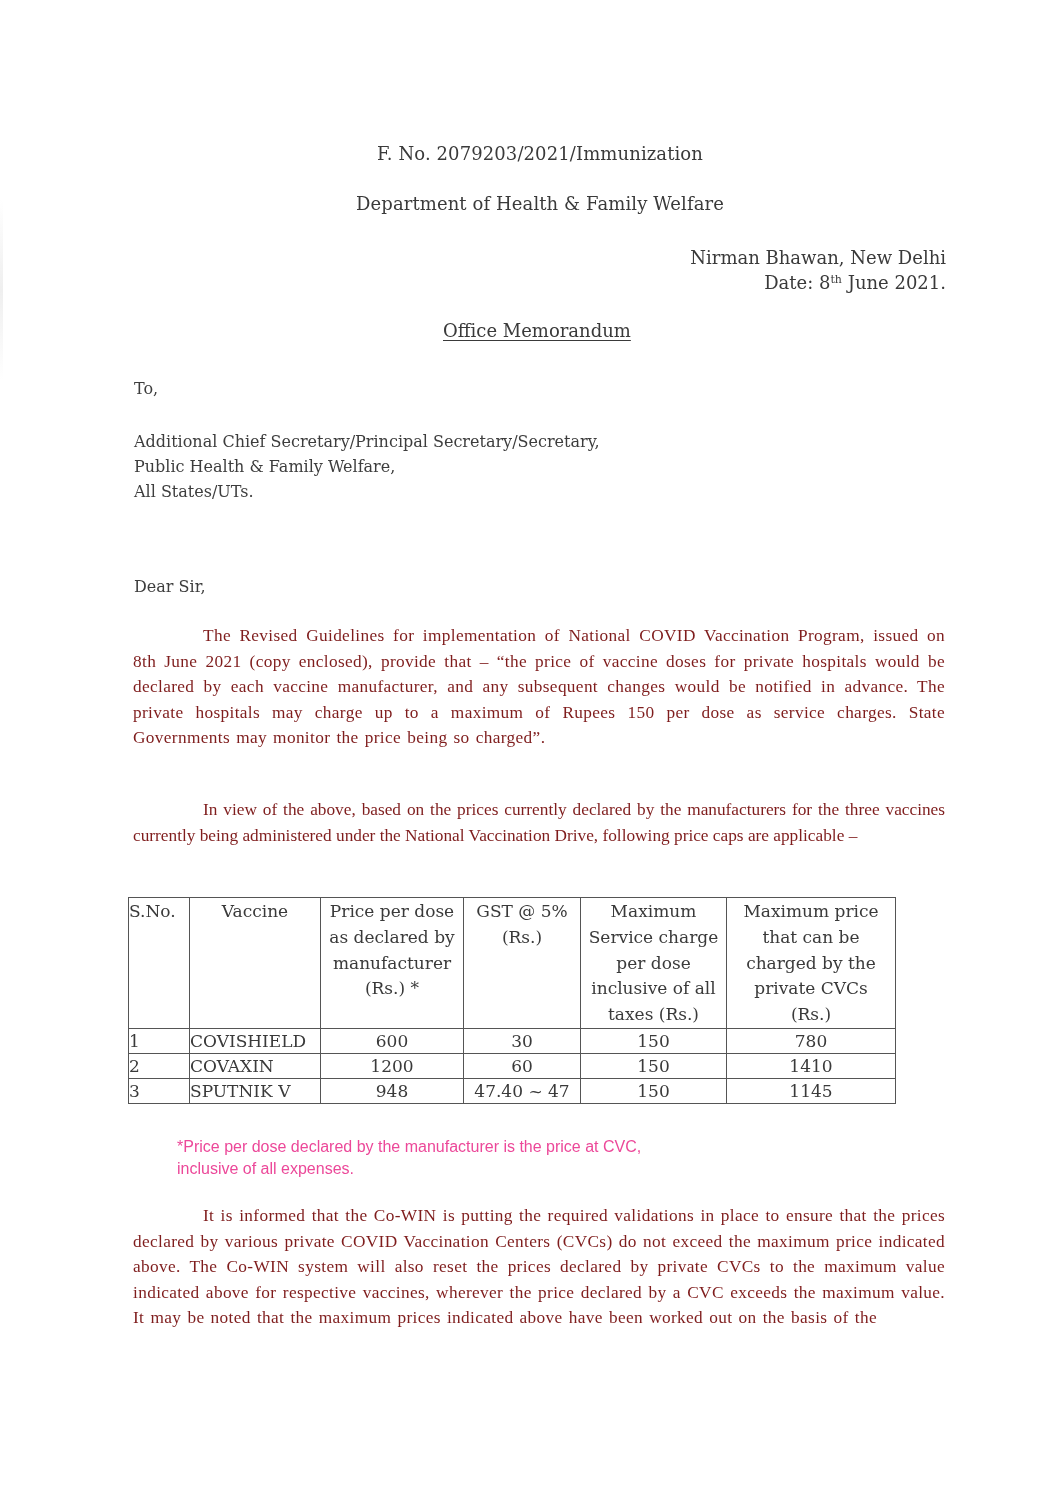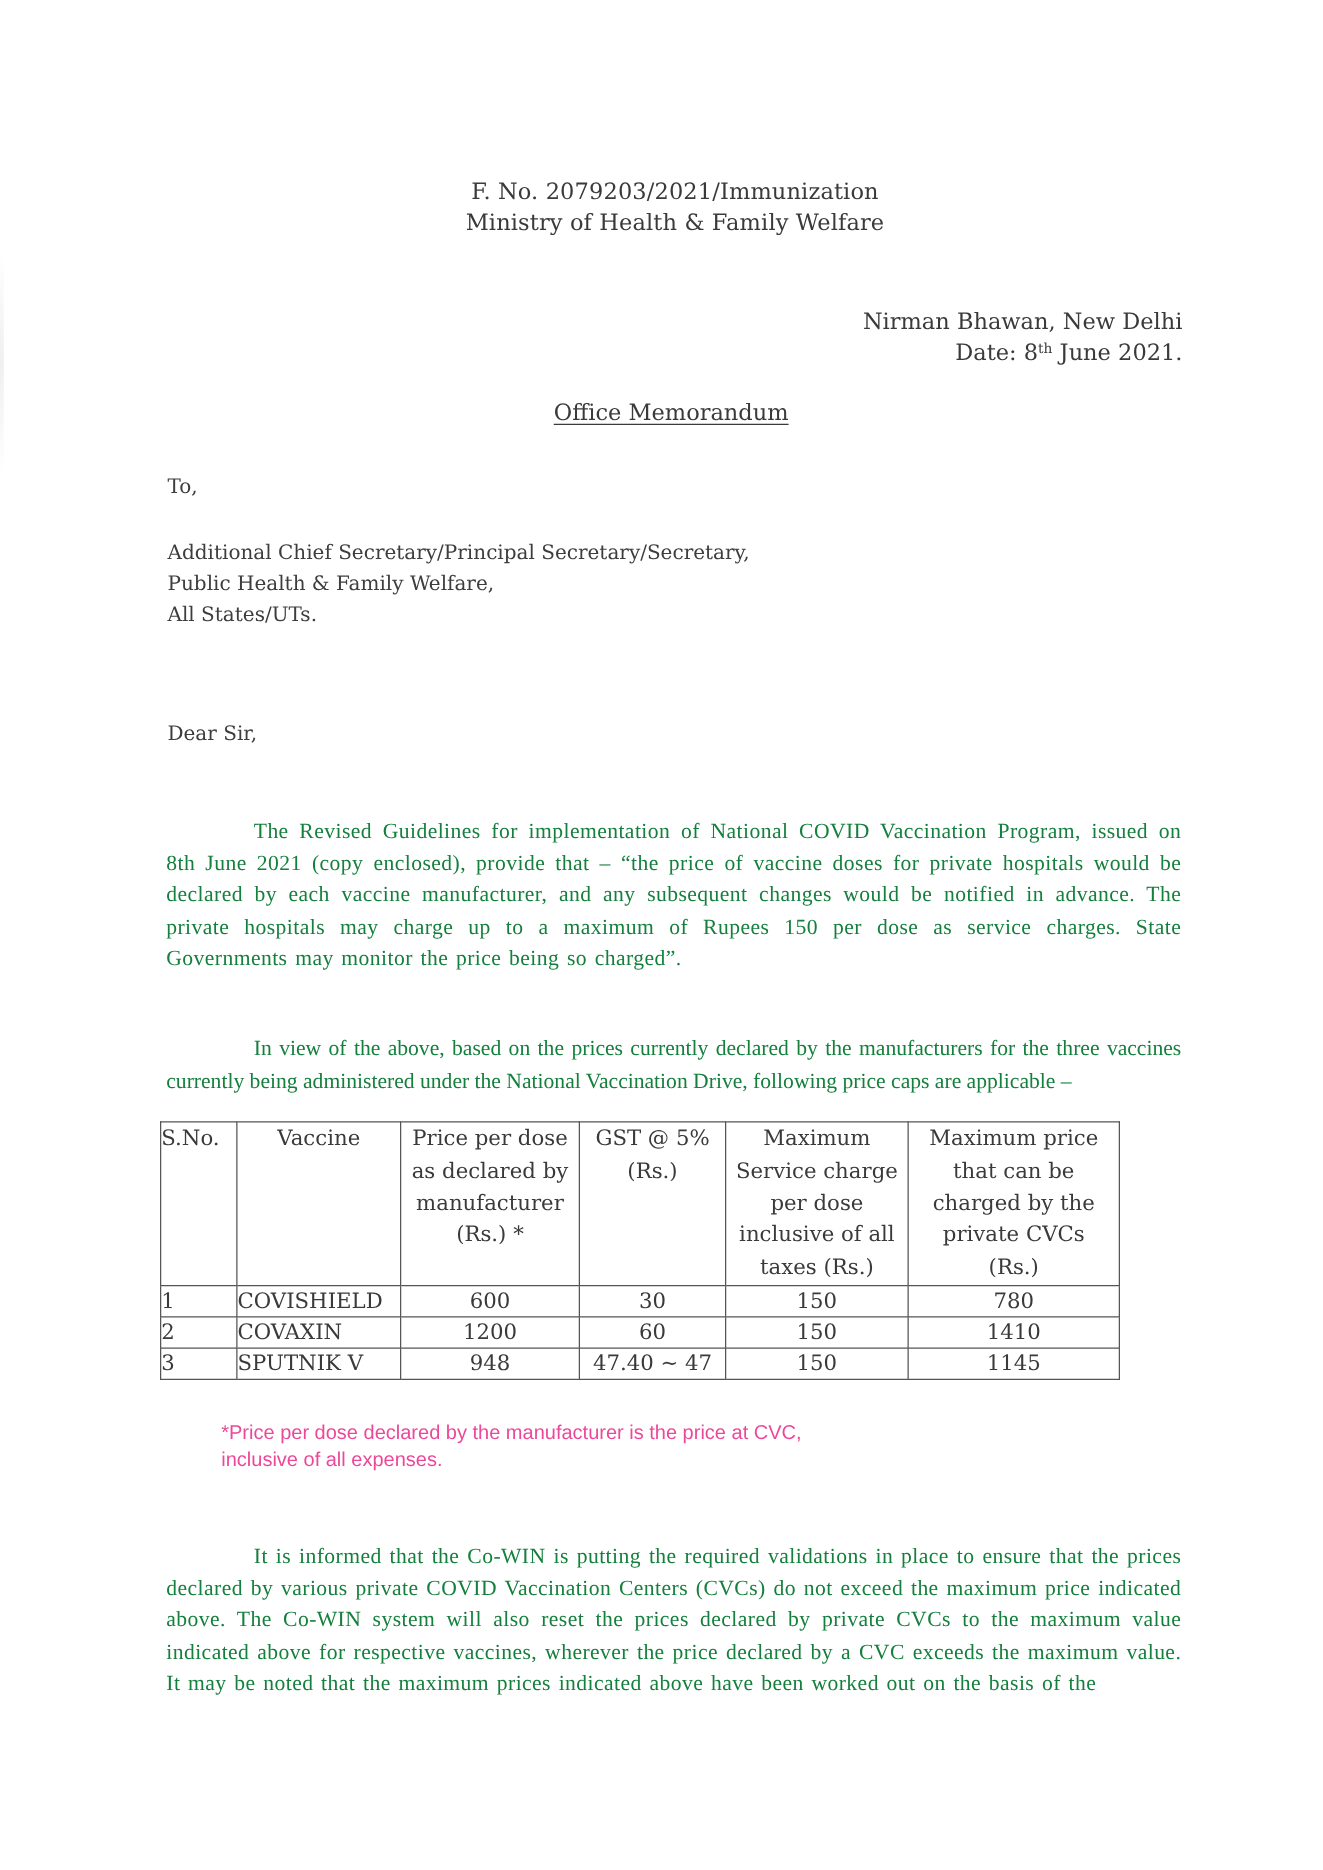--- a/index.html
+++ b/index.html
@@ -17,23 +17,22 @@
     background: linear-gradient(#fff, #efefef, #fff);
   }
   .abs { position: absolute; white-space: nowrap; }
   .hdr { font-size: 18px; line-height: 25px; text-align: center; width: 500px; left: 290px; letter-spacing: 0.1px; }
   .right { font-size: 18px; line-height: 25px; text-align: center; right: 112px; }
   .right sup { font-size: 11px; vertical-align: 6px; line-height: 0; }
   .om-title { font-size: 18px; left: 443px; top: 320px; text-decoration: underline; text-underline-offset: 3px; }
   .txt { font-size: 16px; line-height: 25px; color: #3d3d3d; }
   .para {
     position: absolute; left: 133px; width: 812px;
-    font-size: 17.3px; line-height: 25.6px; text-align: justify; color: #15803d;
+    font-size: 17.3px; line-height: 25.6px; text-align: justify; color: #7f1d1d;
     font-family: "Liberation Serif", "DejaVu Serif", serif;
-    margin-top: 29px;
   }
   .para .indent { display: inline-block; width: 70px; }
   .para.wide { letter-spacing: 0.35px; word-spacing: 1.5px; }
   table.prices {
     position: absolute; left: 128px; top: 897px;
     border-collapse: collapse;
     font-size: 17px; line-height: 25.8px; color: #3a3a3a;
   }
   table.prices td, table.prices th {
     border: 1.3px solid #555;
@@ -52,21 +51,21 @@
     font-size: 16px; line-height: 22px; color: #ec4899;
   }
 </style>
 </head>
 <body>
 
 <div class="page">
   <div class="scan-edge"></div>
 
   <div class="abs hdr" style="top:141px">F. No. 2079203/2021/Immunization</div>
-  <div class="abs hdr" style="top:166px">Ministry of Health &amp; Family Welfare</div>
+  <div class="abs hdr" style="top:191px">Department of Health &amp; Family Welfare</div>
 
   <div class="abs right" style="top:245px">Nirman Bhawan, New Delhi</div>
   <div class="abs right" style="top:270px"><span>Date: 8</span><sup>th</sup><span> June 2021.</span></div>
 
   <div class="abs om-title">Office Memorandum</div>
 
   <div class="abs txt" style="left:134px; top:376px">To,</div>
 
   <div class="abs txt" style="left:134px; top:429px">Additional Chief Secretary/Principal Secretary/Secretary,</div>
   <div class="abs txt" style="left:134px; top:454px">Public Health &amp; Family Welfare,</div>

